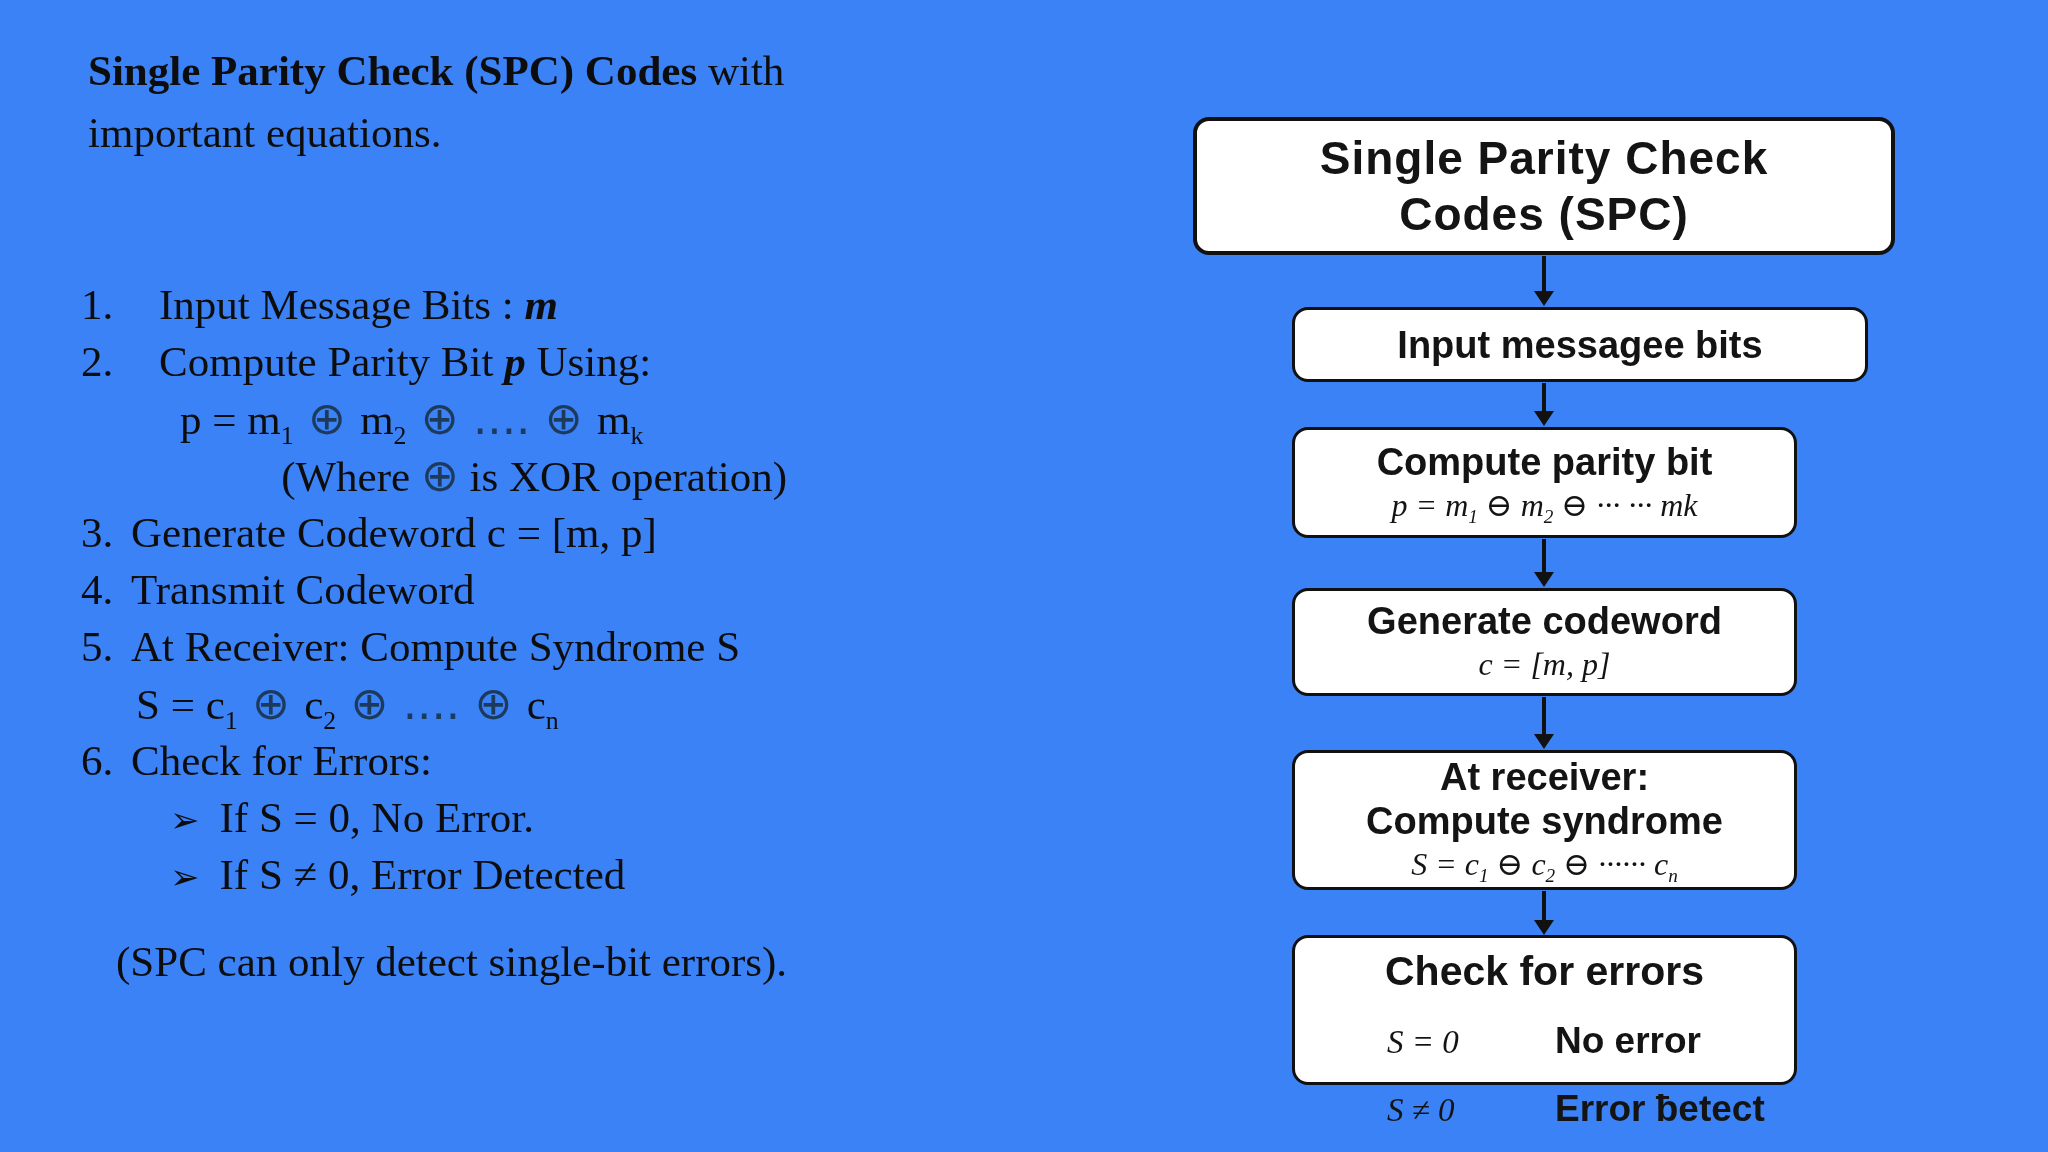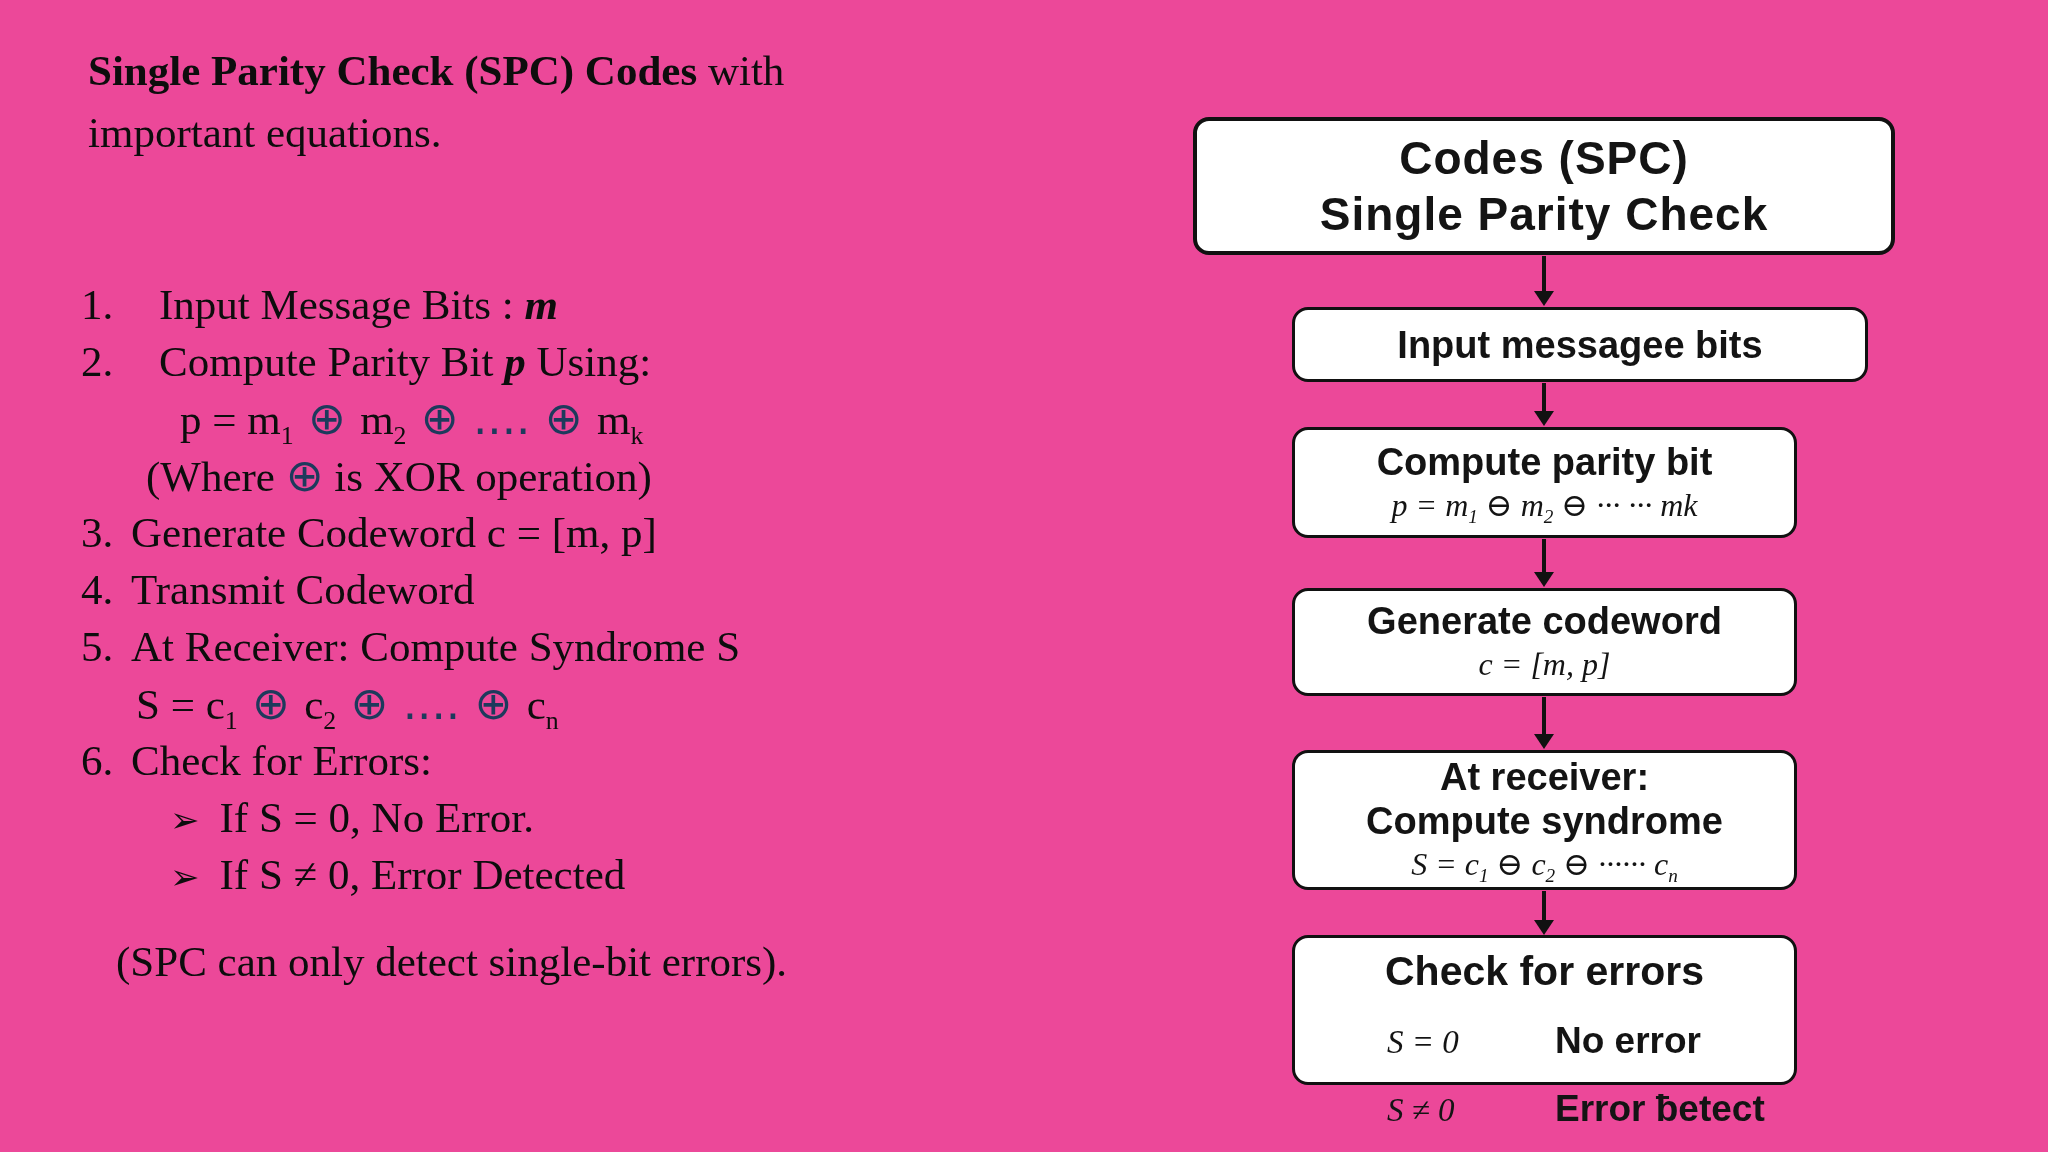--- a/index.html
+++ b/index.html
@@ -1,31 +1,31 @@
 <!DOCTYPE html>
 <html><head>
 <meta charset="utf-8">
 <style>
   html,body{margin:0;padding:0;background:#ffffff;}
-  #stage{position:relative;width:2048px;height:1152px;background:#ec4899;overflow:hidden;
+  #stage{position:relative;width:2048px;height:1152px;background:#3b82f6;overflow:hidden;
          font-family:"Liberation Serif","DejaVu Serif",serif;color:#0d0d0d;}
 
   
   .heading{position:absolute;left:88px;top:40px;font-size:43px;line-height:62px;white-space:nowrap;}
   .heading b{font-weight:bold;}
 
   .list{position:absolute;left:81px;top:276px;font-size:43px;line-height:57px;}
   .line{height:57px;white-space:nowrap;}
   .numw{display:inline-block;width:78px;}
   .numn{display:inline-block;width:50px;}
   .bi{font-weight:bold;font-style:italic;}
   .nv{color:#1d3a5c;font-family:"DejaVu Sans",sans-serif;font-size:1.05em;}
   sub{font-size:60%;line-height:0;}
   .ind-a{padding-left:99px;}
-  .ind-b{padding-left:65px;}
+  .ind-b{padding-left:65px;text-align:right;}
   .ind-c{padding-left:55px;}
   .ind-d{padding-left:89px;}
   .ind-e{padding-left:35px;margin-top:30px;}
   .marker{font-family:"DejaVu Sans",sans-serif;font-size:0.82em;margin-right:20px;}
 
   
   .watermark{position:absolute;left:878px;top:550px;font-family:"Liberation Sans","DejaVu Sans",sans-serif;
              font-weight:700;font-size:40px;letter-spacing:4px;color:#faefc9;white-space:nowrap;}
 
   
@@ -94,22 +94,22 @@
     </div>
     <div class="line ind-d">
       <span class="marker">➢</span><span>If S ≠ 0, Error Detected</span>
     </div>
     <div class="line ind-e">(SPC can only detect single-bit errors).</div>
   </div>
 
 
   <div>
     <div class="fc-box fc-title">
+      <div>Single Parity Check</div>
       <div>Codes (SPC)</div>
-      <div>Single Parity Check</div>
     </div>
 
     <div class="fc-arrow" style="top:256px;height:36px;"></div>
 
     <div class="fc-box fc-input">
       <div class="fc-label">Input messagee bits</div>
     </div>
 
     <div class="fc-arrow" style="top:383px;height:29px;"></div>
 

